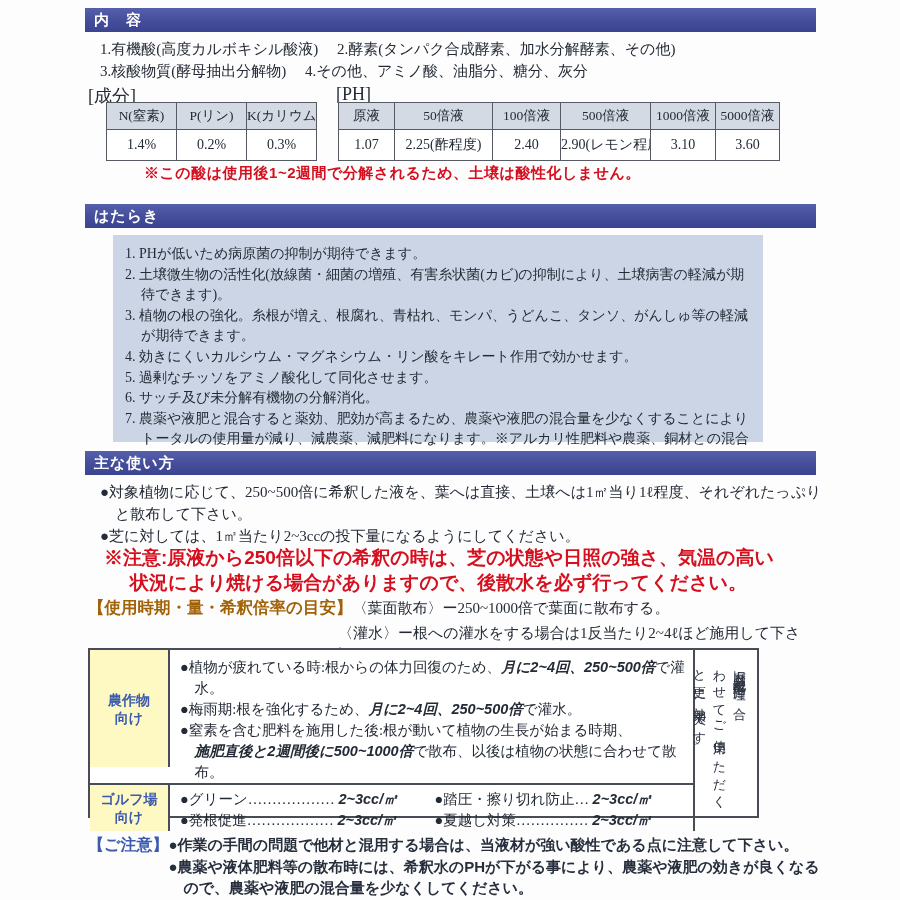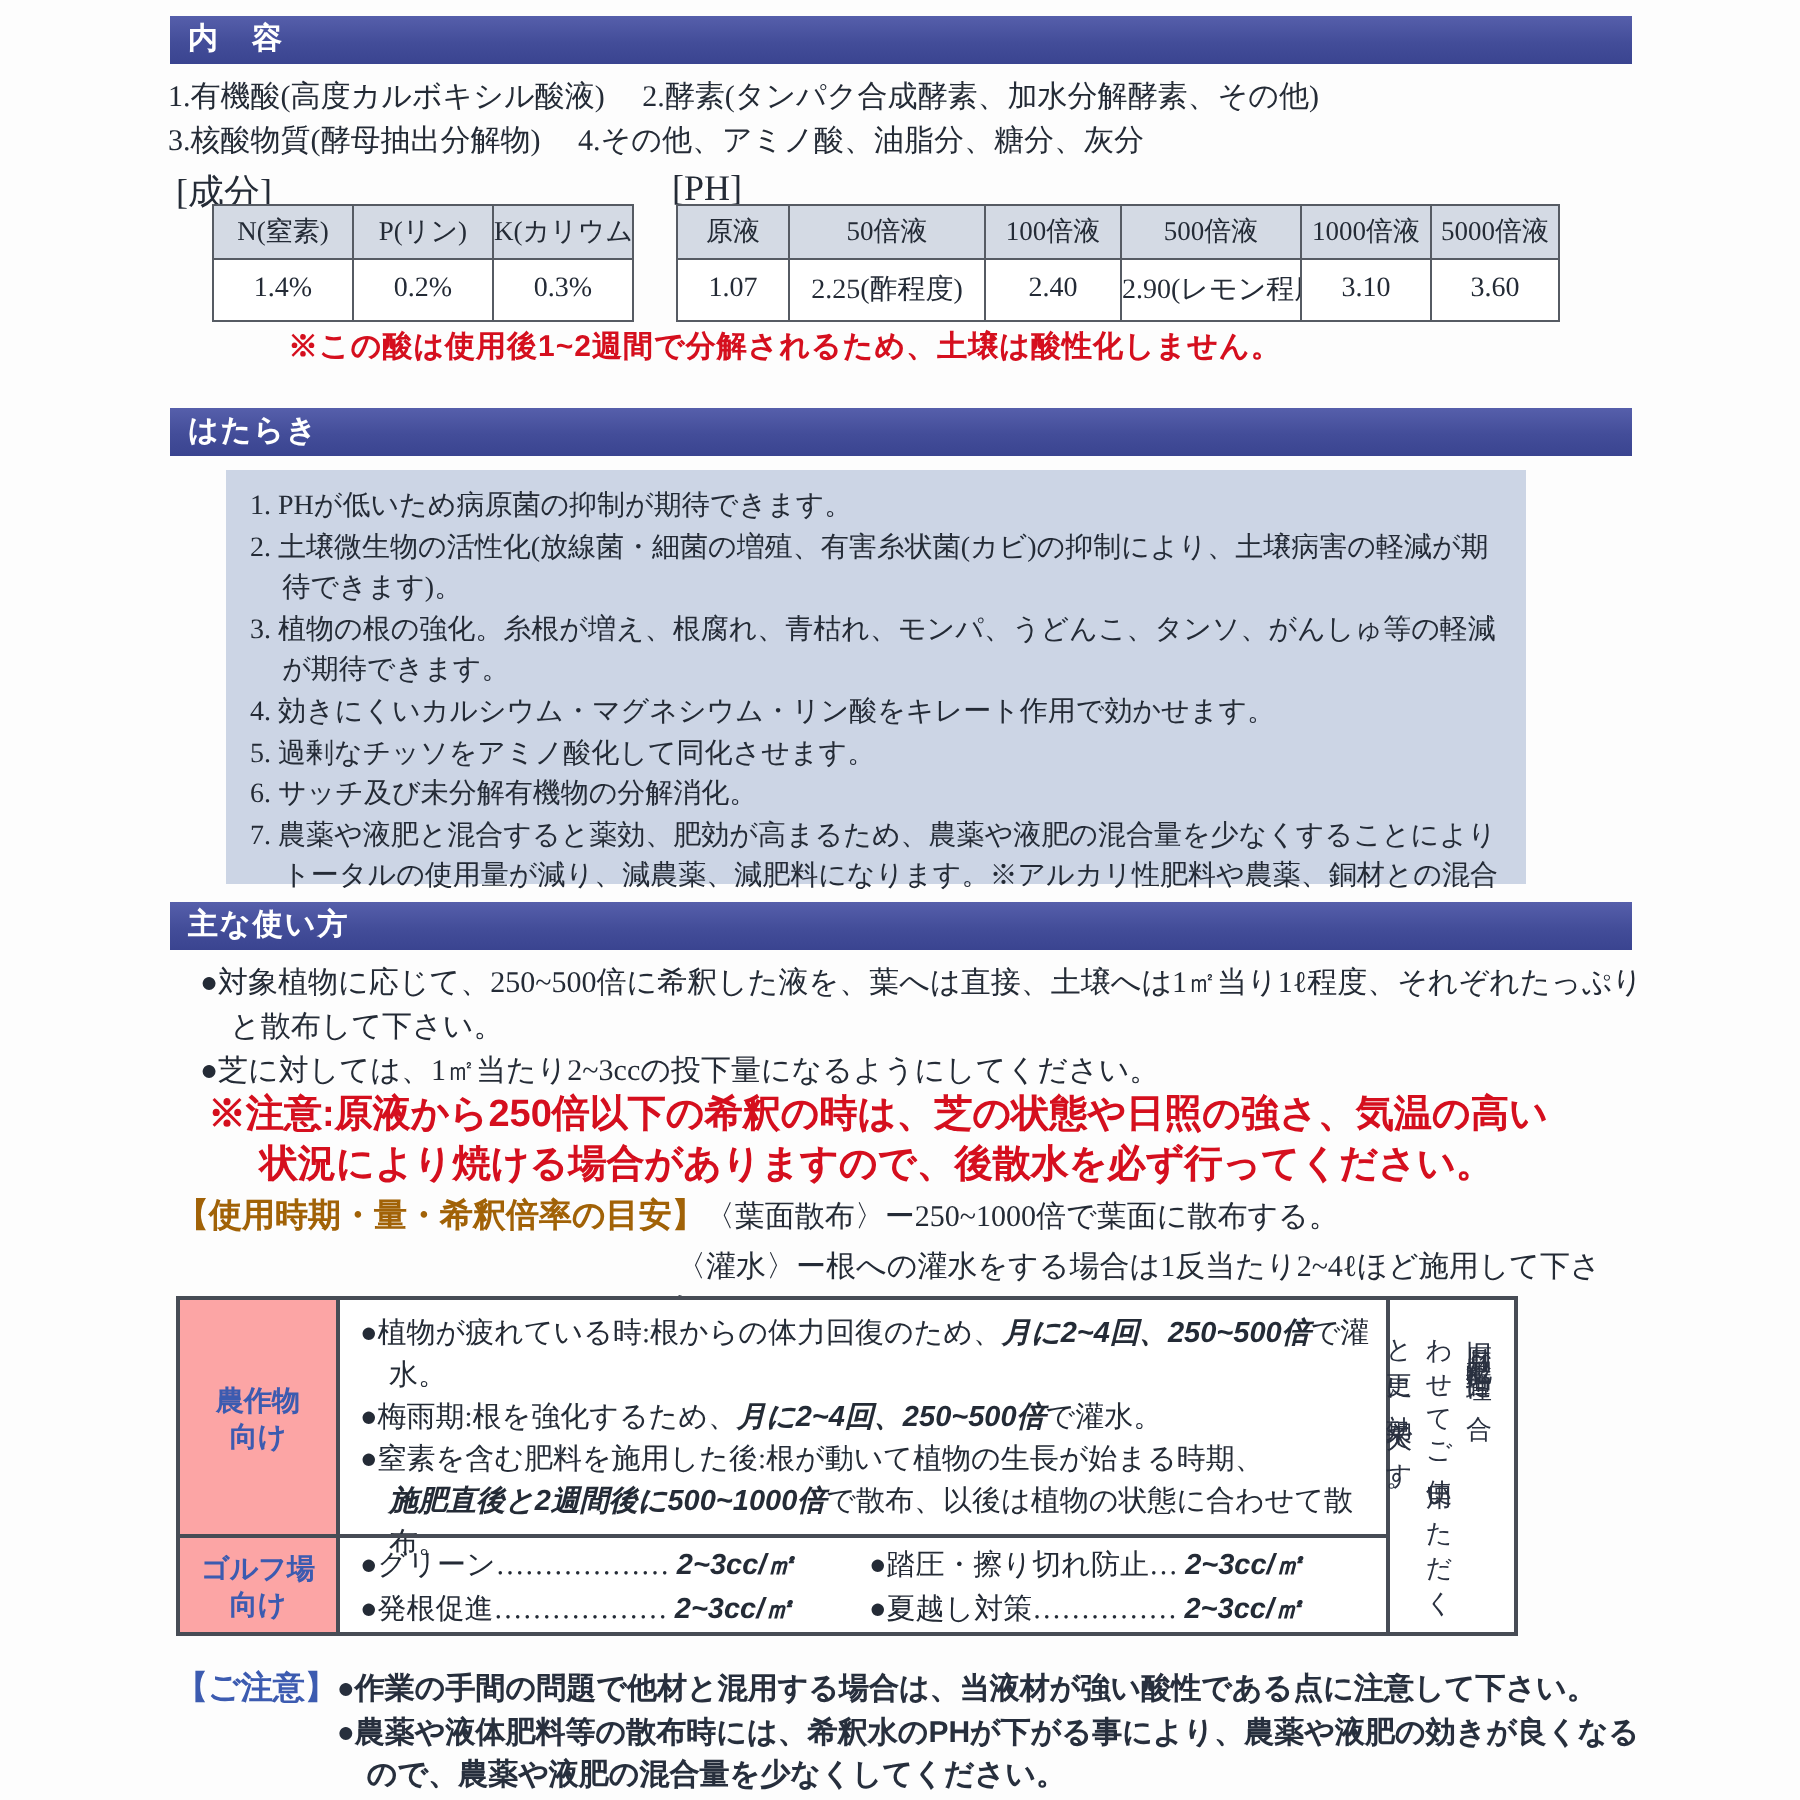--- a/index.html
+++ b/index.html
@@ -6,21 +6,21 @@
   html,body { width:900px; height:900px; }
   body { background:#ffffff; font-family:"Liberation Serif","DejaVu Serif",serif; color:#242b36; }
   .page { position:relative; width:900px; height:900px; background:#fdfdfd; overflow:hidden; }
 
   .bar { position:absolute; left:85px; width:731px; height:24px;
          background:linear-gradient(180deg,#565fab 0%,#434d99 55%,#3a4490 100%);
          color:#ffffff; font-family:"Liberation Sans",sans-serif; font-weight:bold;
          font-size:15px; line-height:24px; padding-left:9px; letter-spacing:1px; }
   #bar1 { top:8px; } #bar2 { top:204px; } #bar3 { top:451px; }
 
-  #ingredients { position:absolute; left:84px; top:38px; font-size:15px; line-height:22px; }
+  #ingredients { position:absolute; left:100px; top:38px; font-size:15px; line-height:22px; }
 
   .tlabel { position:absolute; top:84px; font-size:18px; }
   #seibun-label { left:88px; } #ph-label { left:336px; }
 
   table.dt { position:absolute; top:102px; border-collapse:collapse; table-layout:fixed; }
   #seibun-table { left:106px; width:210px; }
   #ph-table { left:338px; width:441px; }
   .dt th { background:#d4dae4; font-weight:normal; font-size:13.5px; height:27px;
            border:1px solid #565b63; text-align:center; white-space:nowrap; overflow:hidden; }
   .dt td { background:#ffffff; font-size:14px; height:31px; border:1px solid #565b63;
@@ -40,25 +40,25 @@
 
   #guide { position:absolute; left:88px; top:597px; width:732px; font-size:15px; }
   #guide .g1 { display:flex; align-items:baseline; }
   #guide .glabel { color:#a16207; font-family:"Liberation Sans",sans-serif; font-weight:bold;
                    font-size:16.5px; white-space:nowrap; }
   #guide .g2 { padding-left:250px; margin-top:5px; }
 
   #utable { position:absolute; left:88px; top:648px; width:671px; height:170px;
             border:2px solid #474c55; background:#ffffff; display:grid;
             grid-template-columns:80px 1fr 64px; grid-template-rows:117px 1fr; }
-  .lab { background:#fca5a5; border-right:2px solid #474c55; display:flex; flex-direction:column;
+  .lab { background:#fef9c3; border-right:2px solid #474c55; display:flex; flex-direction:column;
          justify-content:center; align-items:center; color:#3c5bb0;
          font-family:"Liberation Sans",sans-serif; font-weight:bold; font-size:14px; line-height:18px; }
   .cont1 { grid-column:2; padding:7px 4px 0 10px; font-size:14.5px; line-height:21px; }
-  .lab2, .cont2 { border-top:2px solid #474c55; }
+  .lab2, .cont2 { border-top:2px solid #474c55;margin-top:16px; }
   .cont2 { grid-column:2; display:grid; grid-template-columns:1fr 1fr;
            padding:4px 4px 0 10px; font-size:14.5px; line-height:21px; }
   .side { grid-column:3; grid-row:1 / span 2; border-left:2px solid #474c55;
           writing-mode:vertical-rl; padding:10px 8px; font-size:13px;
           letter-spacing:2.5px; line-height:20px; color:#2a3140; }
   .side span { display:block; }
   .b { font-family:"Liberation Sans",sans-serif; font-weight:bold;font-style:italic; }
   .cindent { padding-left:1em; }
 
   #notice { position:absolute; left:88px; top:834px; width:732px; display:flex;

